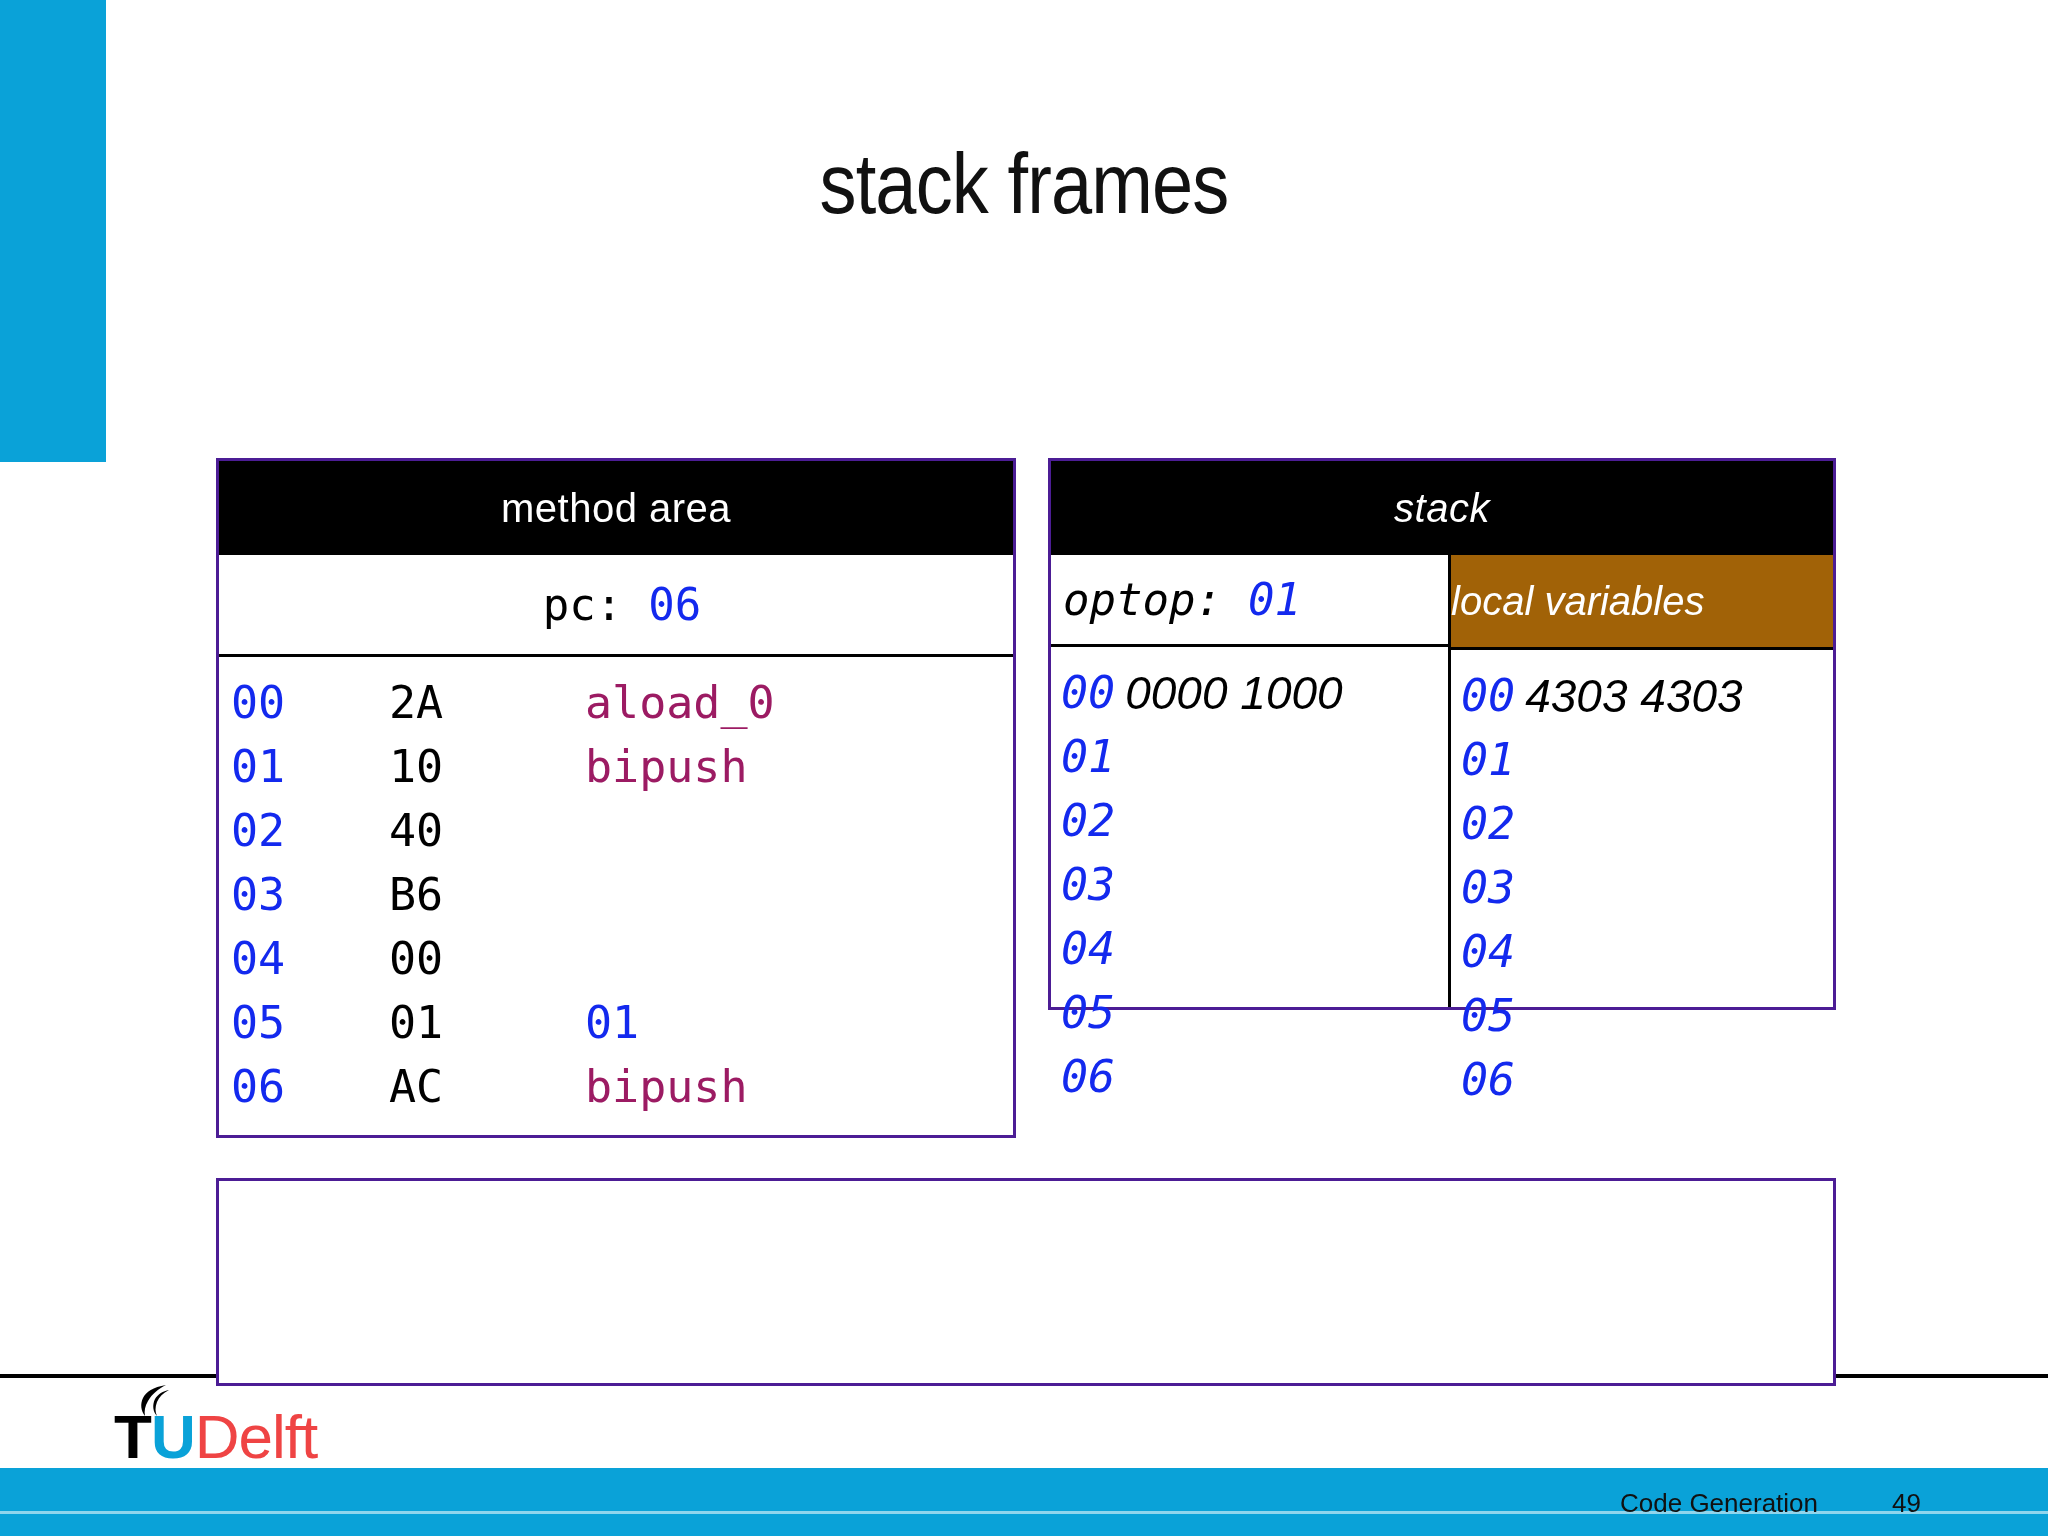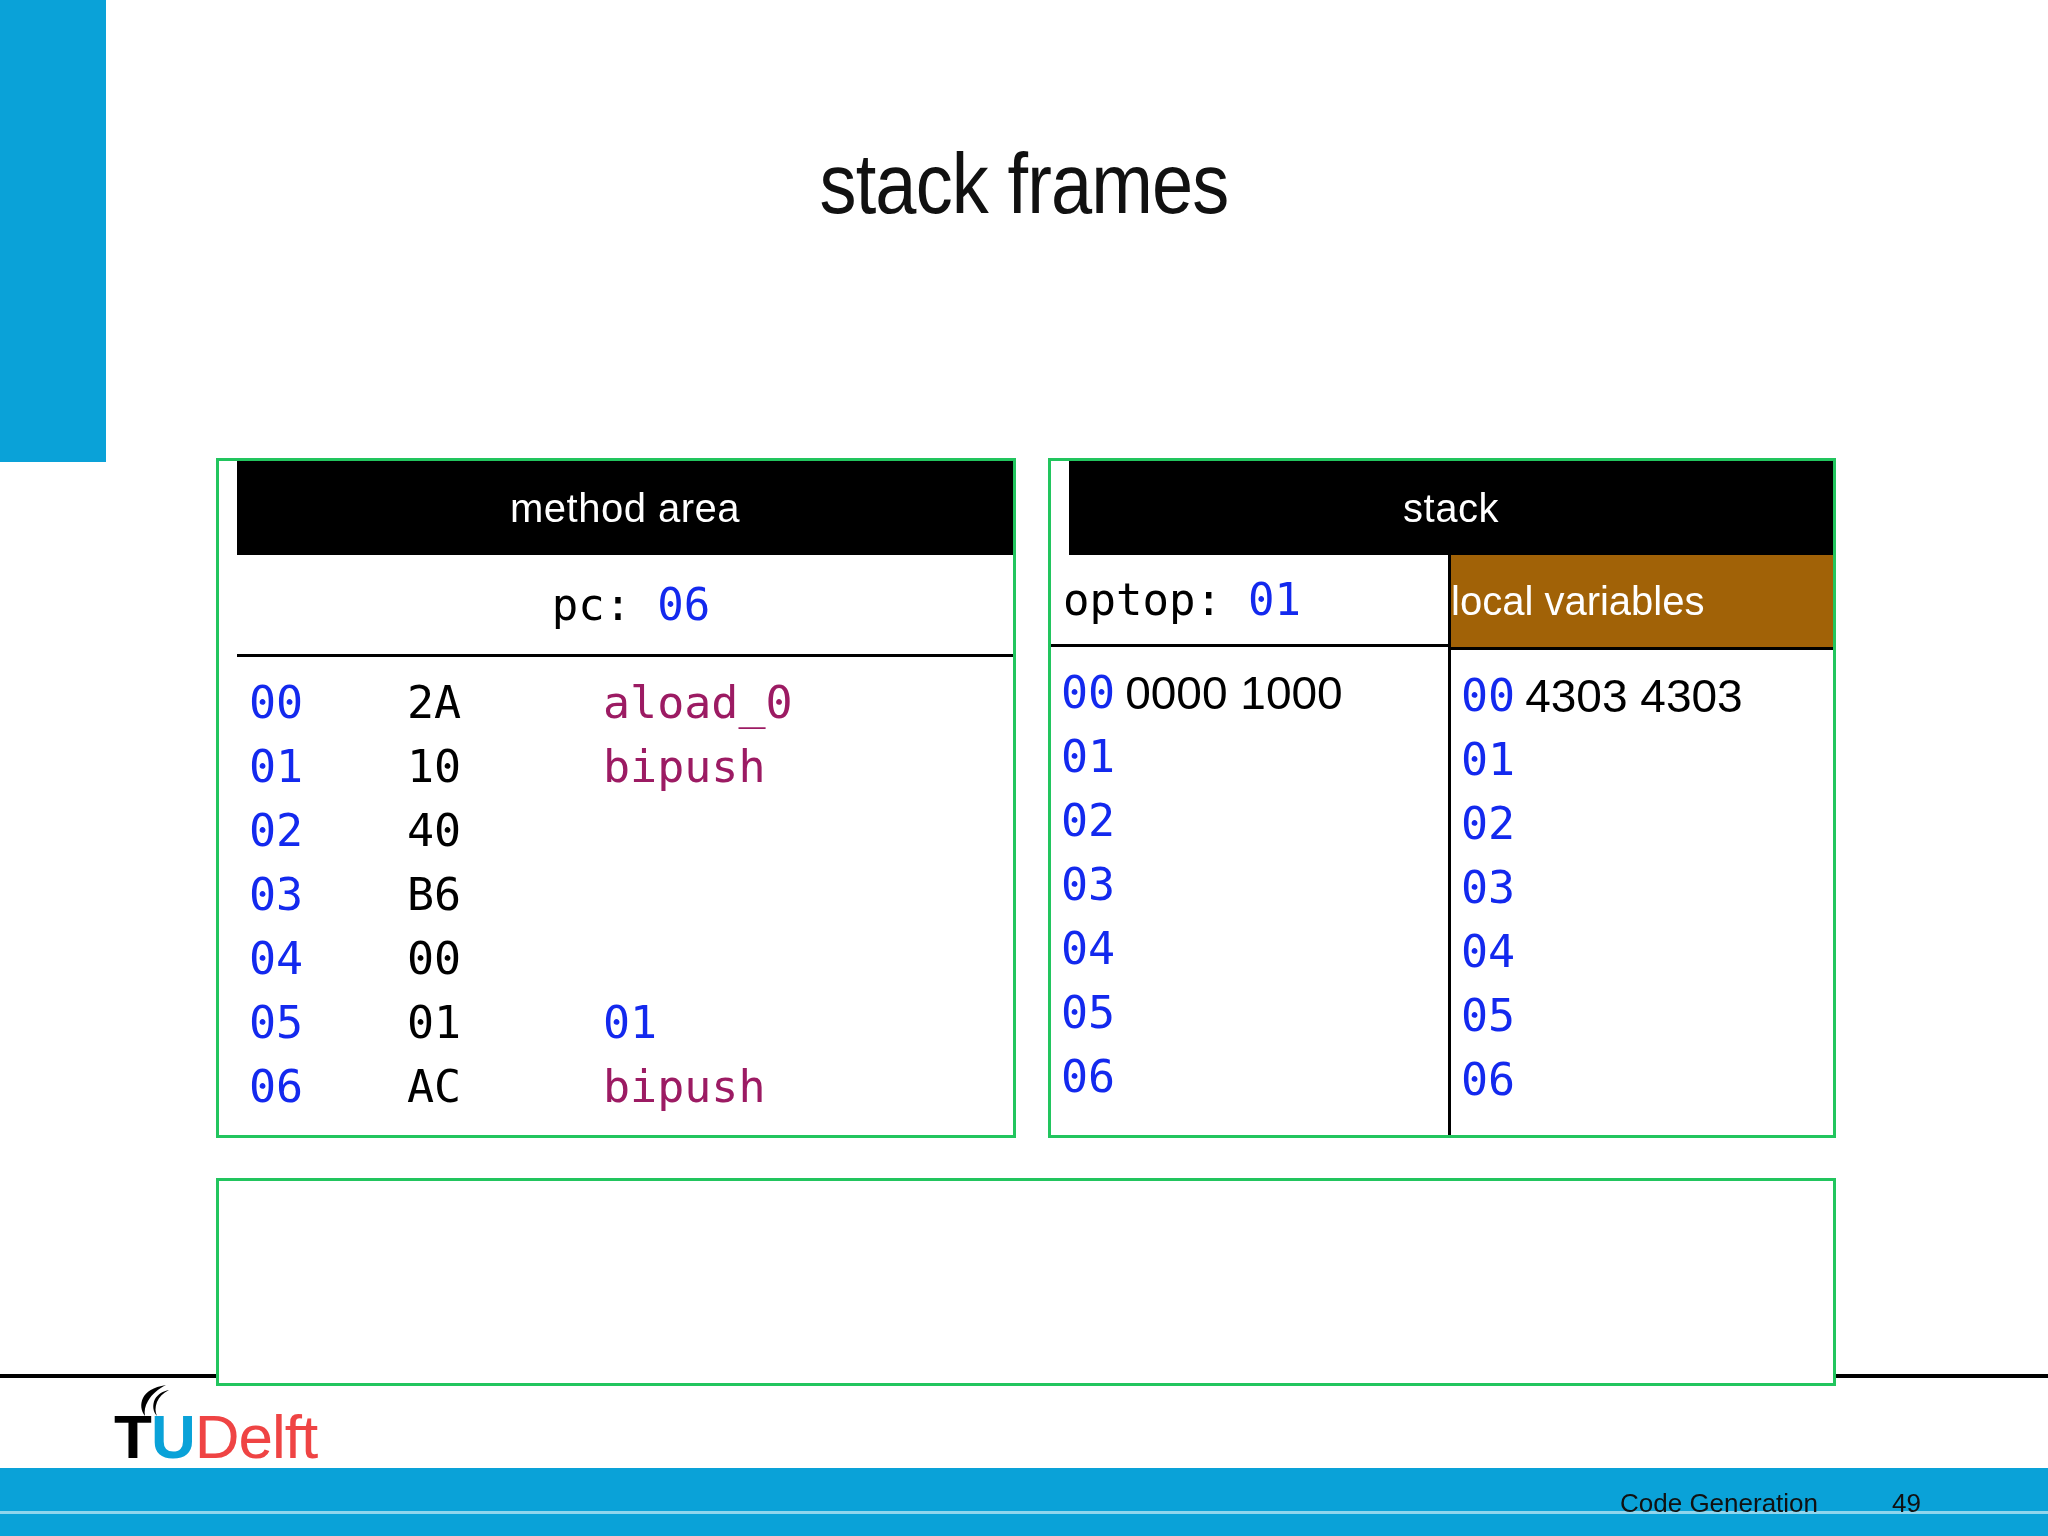--- a/index.html
+++ b/index.html
@@ -63,24 +63,23 @@
     font-weight: 400;
     color: #111111;
     font-family: "Liberation Sans Narrow", "Liberation Sans", sans-serif;
     letter-spacing: -1px;
     transform: scaleX(.86);
   }
 
   
   .panel {
     position: absolute;
-    border: 3px solid #22c55e;
+    border: 3px solid #4c1d95;
     box-sizing: border-box;
     background: #ffffff;
-    padding-left: 18px;
   }
   .panel-head {
     background: #000000;
     color: #ffffff;
     text-align: center;
     font-size: 40px;
     line-height: 94px;
     height: 94px;
     font-family: "Liberation Sans Narrow", "Liberation Sans", sans-serif;
     letter-spacing: .5px;
@@ -117,21 +116,22 @@
   .c-addr { color: #1329ee; width: 158px; }
   .c-byte { color: #000000; width: 196px; }
   .c-mnem { color: #9c1b63; }
   .c-mnem.num { color: #1329ee; }
 
   
   #stack-panel {
     left: 1048px;
     top: 458px;
     width: 788px;
-    height: 680px;
+    height: 552px;
+    font-style: italic;
   }
   .stack-body {
     position: absolute;
     left: 0; right: 0;
     top: 94px; bottom: 0;
     display: flex;
   }
   .stack-col-left {
     width: 400px;
     border-right: 3px solid #000000;

